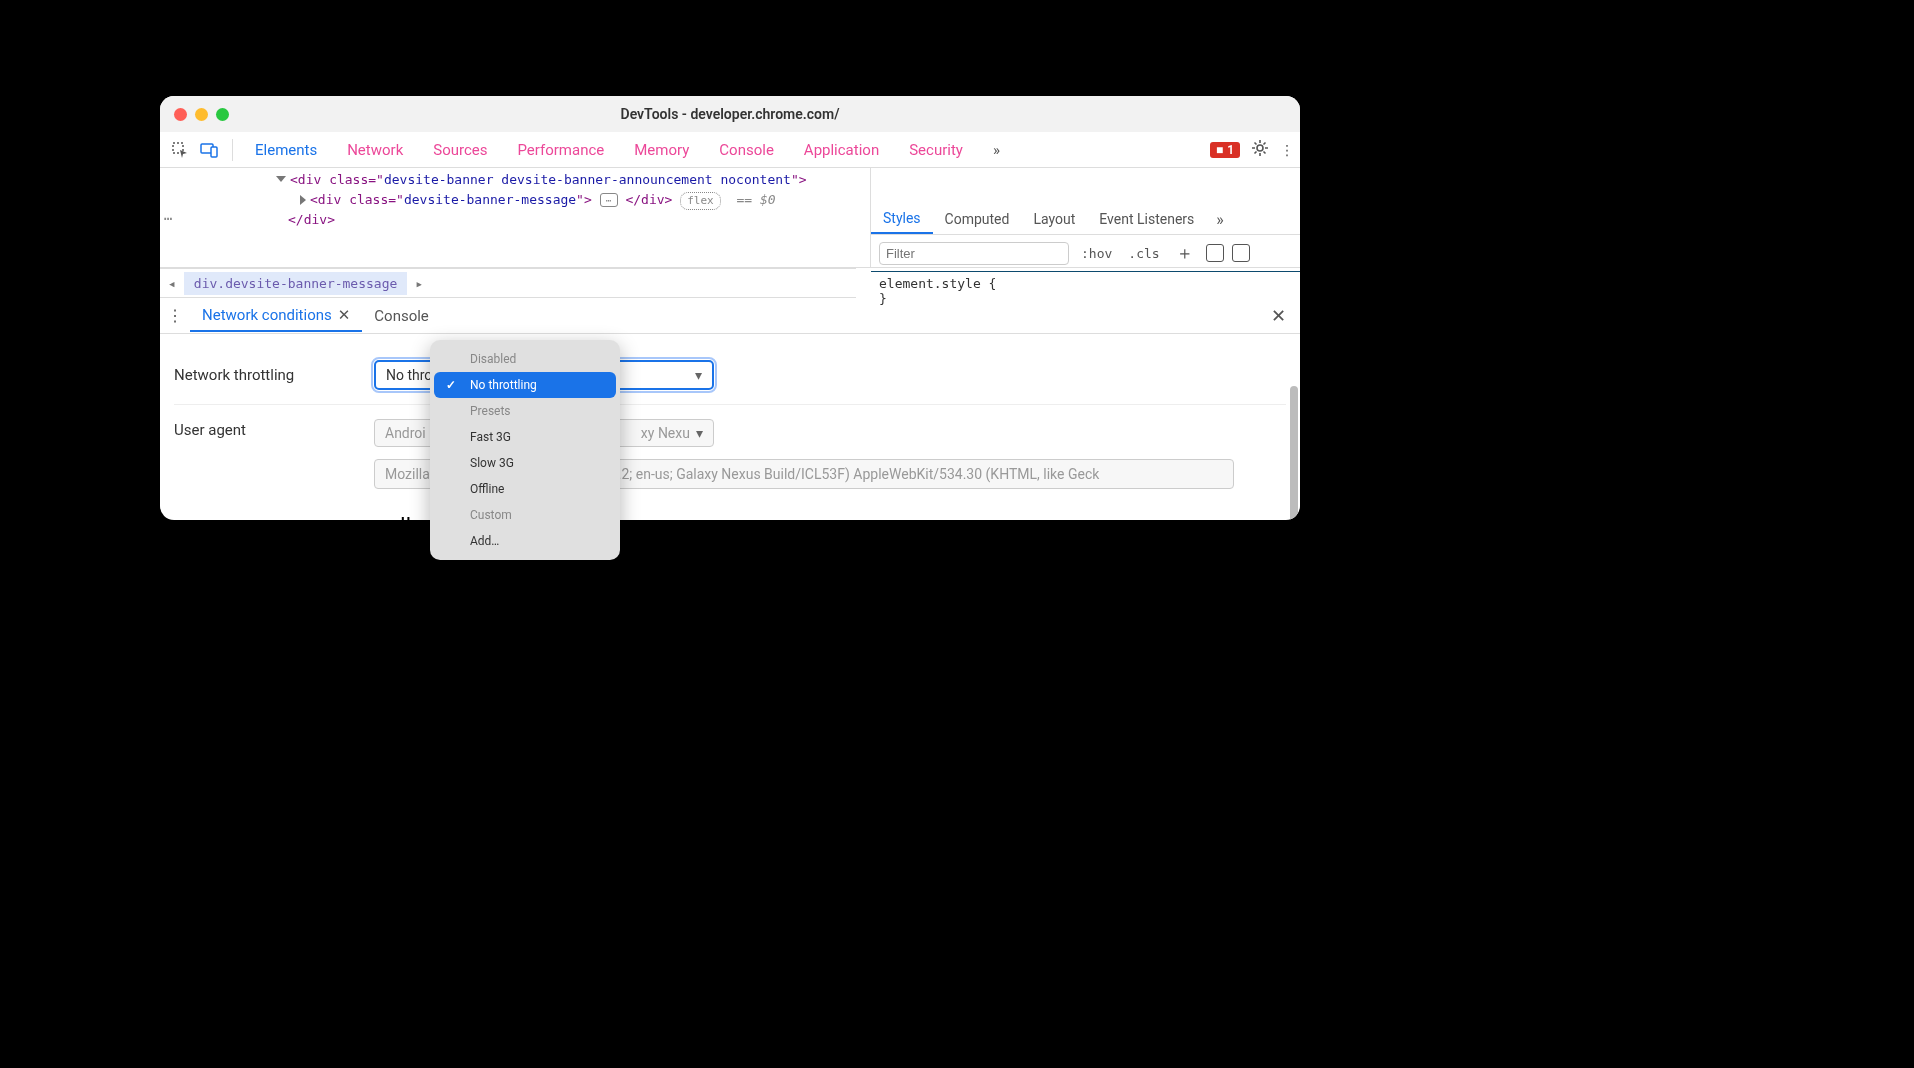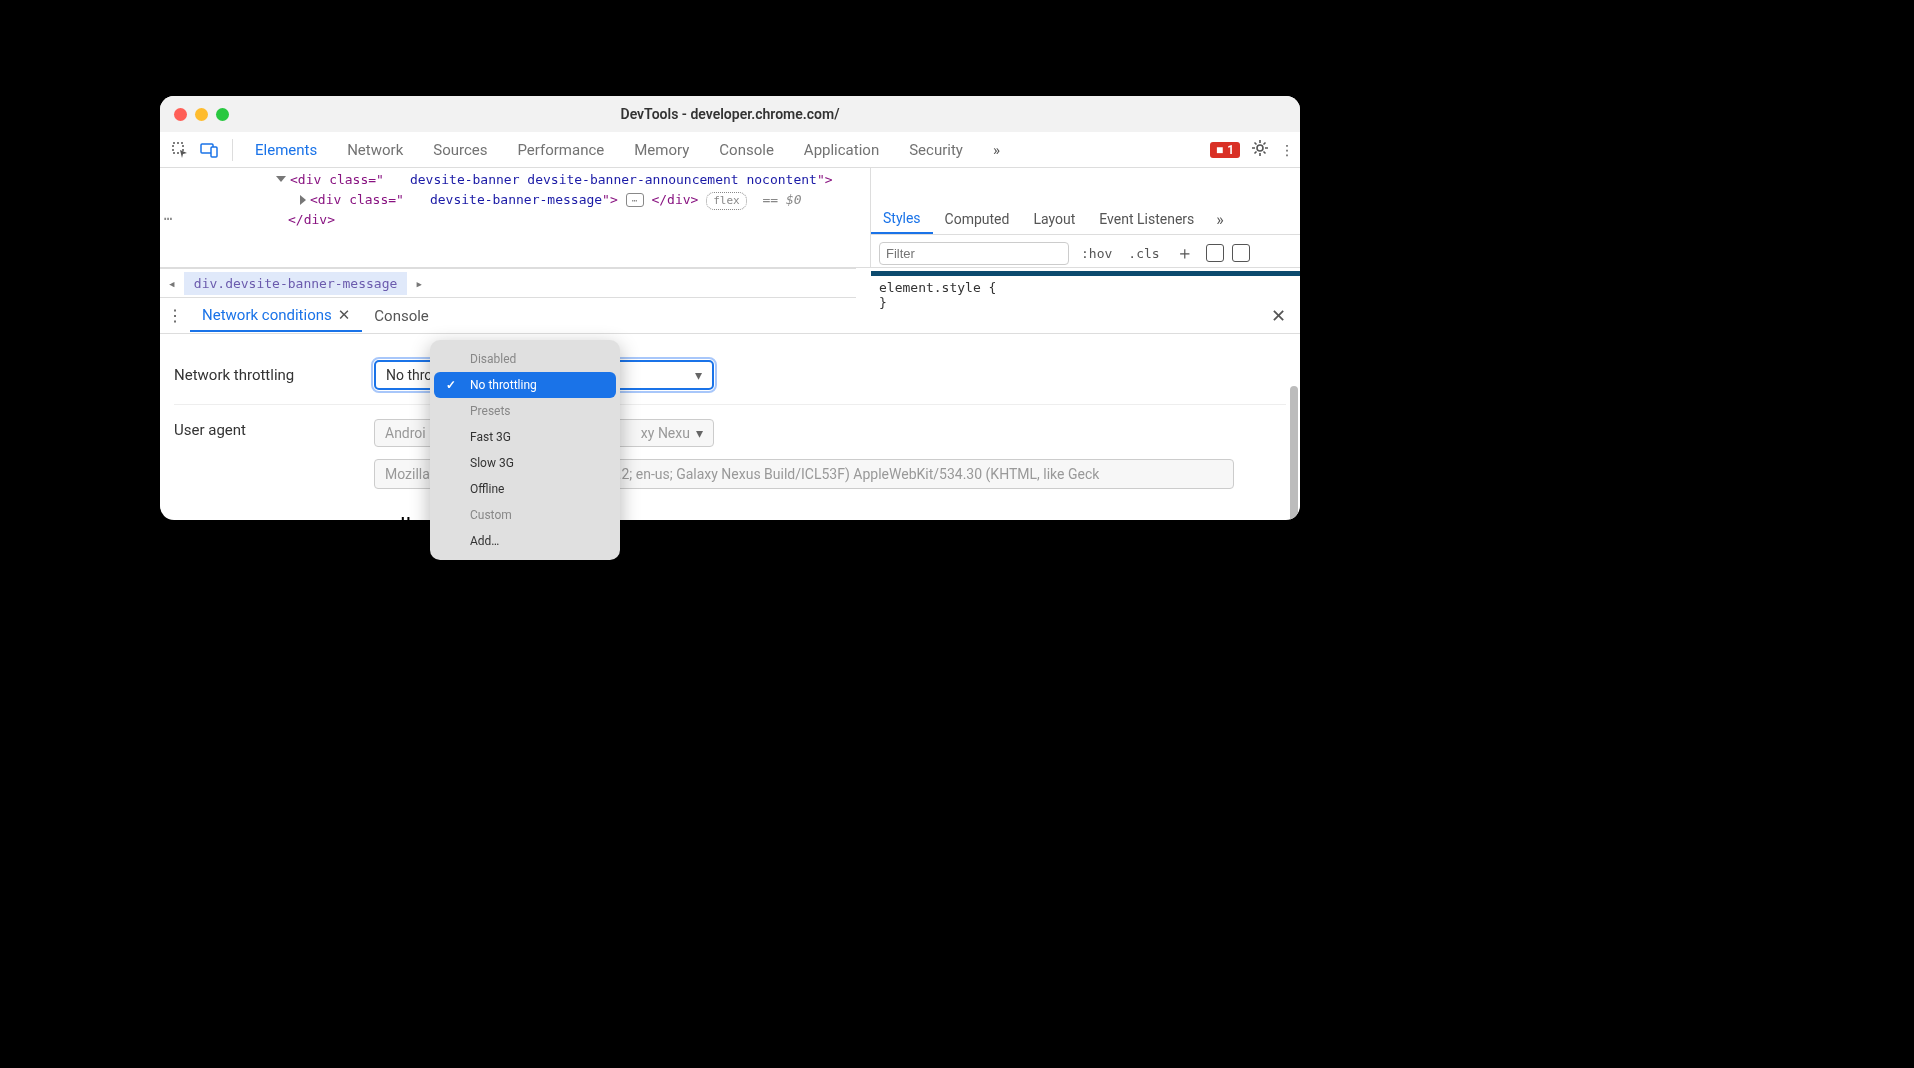--- a/index.html
+++ b/index.html
@@ -55,21 +55,21 @@
     gap: 2px;
   }
   .tab-icon {
     width: 28px; height: 28px;
     display: flex; align-items: center; justify-content: center;
     color: #555;
     cursor: pointer;
   }
   .tab {
     padding: 6px 14px;
-    color: #737373;
+    color: #ec4899;
     cursor: pointer;
     font-size: 15px;
   }
   .tab.active { color: #1a73e8; }
   .tabs-right { margin-left: auto; display: flex; align-items: center; gap: 10px; }
   .errbadge {
     display: flex; align-items: center; gap: 4px;
     background: #d93025; color: #fff;
     font-size: 12px; font-weight: 600;
     padding: 1px 6px; border-radius: 3px;
@@ -88,21 +88,21 @@
     padding: 2px 6px 2px 0;
     line-height: 1.5;
     overflow: hidden;
     position: relative;
   }
   .dom-tree .row { white-space: nowrap; }
   .dom-tree .indent1 { padding-left: 120px; text-indent: -4px;}
   .dom-tree .indent2 { padding-left: 140px; }
   .dom-tree .indent1b { padding-left: 128px; }
   .tag { color: #881280; }
-  .attr-val { color: #1a1aa6; margin-left: 26px; }
+  .attr-val { color: #1a1aa6; }
   .gray { color: #888; }
   .flex-pill { display:inline-block; border:1px dotted #888; border-radius:8px; padding:0 6px; font-size:11px; color:#888;}
   .ellipsis-dots {
     display:inline-flex; align-items:center; justify-content:center;
     width:18px; height:14px; border:1px solid #888; border-radius:3px;
     font-size:10px; color:#888; background:#fff;
   }
   .row-ellipsis {
     position:absolute; left:4px; top:40px; color:#888; font-size:14px;
   }
@@ -120,21 +120,21 @@
   .styles-panel {
     width: 430px;
     border-left: 1px solid #ddd;
     display: flex;
     flex-direction: column;
   }
   .styles-tabs { display:flex; align-items:center; border-bottom:1px solid #ddd; height:34px;margin-top:36px; }
   .stab { padding: 6px 12px; color:#555; cursor:pointer; font-size:14px;}
   .stab.active { color:#1a73e8; border-bottom:2px solid #1a73e8; }
   .styles-toolbar {
-    display:flex; align-items:center; gap:8px; padding:4px 8px; border-bottom:5px solid #0c4a6e;
+    display:flex; align-items:center; gap:8px; padding:4px 8px; border-bottom:1px solid #0c4a6e;
   }
   .filter-input {
     flex: 0 0 168px;
     border:1px solid #ccc; border-radius:4px; padding:3px 6px; font-size:13px;
   }
   .toolbtn { font-family:Menlo,monospace; font-size:13px; color:#555; cursor:pointer; padding:2px 4px;}
   .toolicon { width:18px; height:18px; border:1.5px solid #555; border-radius:3px; cursor:pointer;}
   .styles-body { padding:4px 8px; font-family:Menlo,monospace; font-size:13px; color:#333;}
   .more-arr { padding:0 10px; color:#555; cursor:pointer; font-size:16px;}
 

